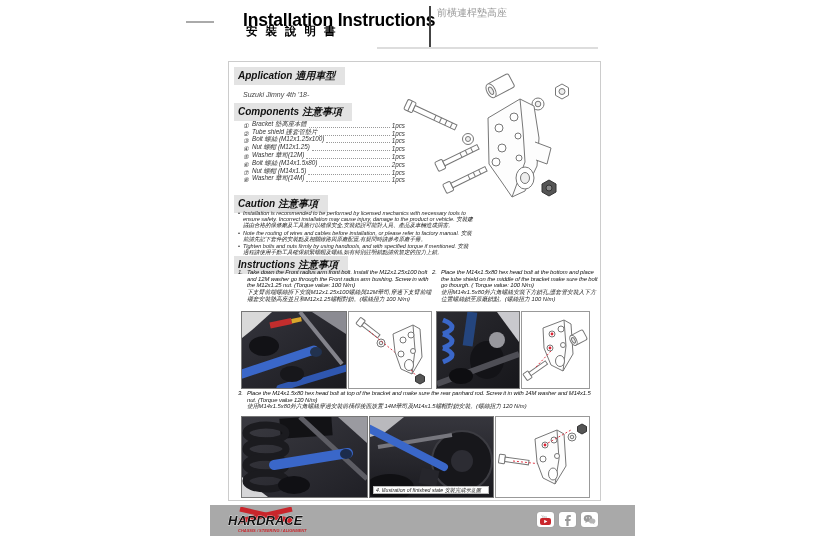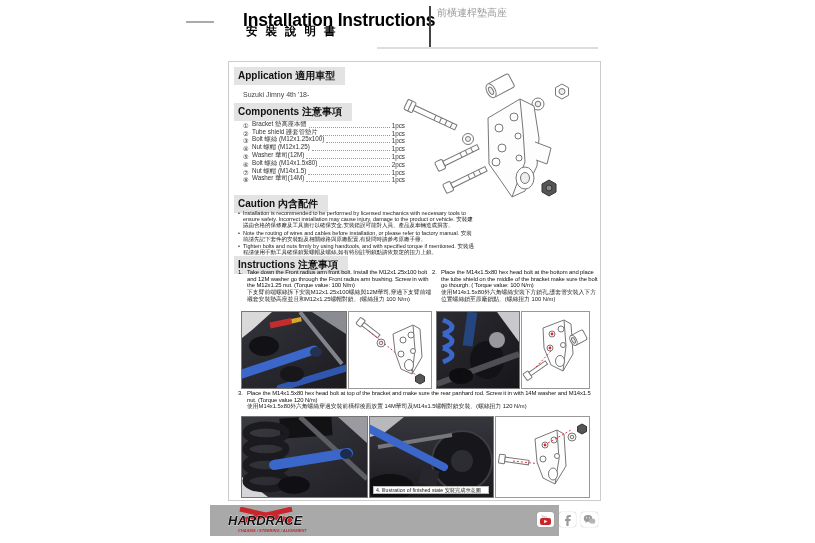--- a/index.html
+++ b/index.html
@@ -11,21 +11,21 @@
   .h-title{position:absolute;left:243px;top:10px;font-size:17.5px;font-weight:bold;letter-spacing:-.2px;color:#000;white-space:nowrap;}
   .h-sub{position:absolute;left:246px;top:24px;font-size:11.5px;font-weight:bold;letter-spacing:8px;font-family:"Liberation Serif",serif;color:#000;white-space:nowrap;}
   .h-div{position:absolute;left:429px;top:6px;width:2px;height:41px;background:#444;}
   .h-right{position:absolute;left:437px;top:7px;line-height:12.5px;white-space:nowrap;}
   .h-prod{font-size:8.3px;color:#333;letter-spacing:.2px;}
   .h-prod-zh{font-size:10px;color:#999;}
   .h-part{font-size:8.3px;color:#444;}
   .h-rule{position:absolute;left:377px;top:47px;width:221px;height:2px;background:#ddd;}
 
   
-  .box{position:absolute;left:228px;top:61px;width:371px;height:438px;border:1px solid #ccc;background:#fff;}
+  .box{position:absolute;left:228px;top:61px;width:371px;height:438px;border:1px solid #ccc;background:#fff;font-style:italic;}
   .sec-head{position:absolute;display:inline-block;background:#e3e3e3;font-weight:bold;font-size:10px;
             padding:2px 10px 2px 4px;color:#111;white-space:nowrap;}
   .vehicle{position:absolute;left:14px;top:29px;font-size:7px;color:#444;white-space:nowrap;}
 
   
   .comp-list{position:absolute;left:14px;top:59px;width:162px;}
   .c-row{display:flex;align-items:flex-end;height:7.8px;font-size:6.3px;color:#333;}
   .c-num{width:9px;flex:none;}
   .c-name{white-space:nowrap;flex:none;}
   .c-dots{flex:1;border-bottom:1px dotted #999;margin:0 2px 1px 2px;height:1px;}
@@ -46,21 +46,21 @@
 
   
   .panel{position:absolute;overflow:hidden;}
   .panel svg{display:block;width:100%;height:100%;}
   .diagram{background:#fff;border:1px solid #999;}
   .photo{border:1px solid #777;}
   .caption{position:absolute;left:3px;right:4px;bottom:3px;background:#fff;border:1px solid #bbb;
            font-size:5.2px;line-height:6.5px;color:#222;padding:0 2px;white-space:nowrap;overflow:hidden;}
 
   
-  .footer{position:absolute;left:210px;top:505px;width:349px;height:31px;background:#a9a9a9;}
+  .footer{position:absolute;left:210px;top:505px;width:425px;height:31px;background:#a9a9a9;}
   .f-logo{position:absolute;left:16px;top:2px;width:84px;height:27px;}
   .f-contact{position:absolute;left:112px;top:4px;color:#f2f2f2;font-size:7.3px;line-height:12px;letter-spacing:.3px;white-space:nowrap;}
   .sq{display:inline-block;width:4px;height:4px;background:#c9252b;margin:0 4px 1px 4px;vertical-align:middle;}
   .f-social{position:absolute;left:327px;top:7px;display:flex;gap:5px;}
   .s-icon{width:17px;height:15px;background:#fff;border-radius:3px;display:flex;align-items:center;justify-content:center;box-shadow:0 0 1px #888;}
 </style>
 </head>
 <body>
 
 <div id="page">
@@ -187,21 +187,21 @@
           <ellipse cx="140" cy="108" rx="4.5" ry="5.5" fill="#eee"></ellipse>
 
           <g stroke="#333">
             <polygon points="164,110 171,114 171,122 164,126 157,122 157,114" fill="#555"></polygon>
             <circle cx="164" cy="118" r="3" fill="#888"></circle>
           </g>
         </g>
       </svg>
     </div>
 
-    <div class="sec-head" style="left:5px;top:133px;">Caution 內含配件</div>
+    <div class="sec-head" style="left:5px;top:133px;">Caution 注意事項</div>
 
     <div class="caut-list">
       <div class="caut-item">
           <div class="caut-en">Installation is recommended to be performed by licensed mechanics with necessary tools to ensure safety. Incorrect installation may cause injury, damage to the product or vehicle. 安裝建議由合格的保修廠及工具施行以確保安全,安裝錯誤可能對人員、產品及車輛造成損害。</div>
         </div>
       <div class="caut-item">
           <div class="caut-en">Note the routing of wires and cables before installation, or please refer to factory manual. 安裝前請先記下套件的安裝點及相關線路與原廠配置,有疑問時請參考原廠手冊。</div>
         </div>
       <div class="caut-item">
           <div class="caut-en">Tighten bolts and nuts firmly by using handtools, and with specified torque if mentioned. 安裝過程請使用手動工具確保鎖緊螺帽及螺絲,如有特別註明鎖點請依規定的扭力上鎖。</div>

